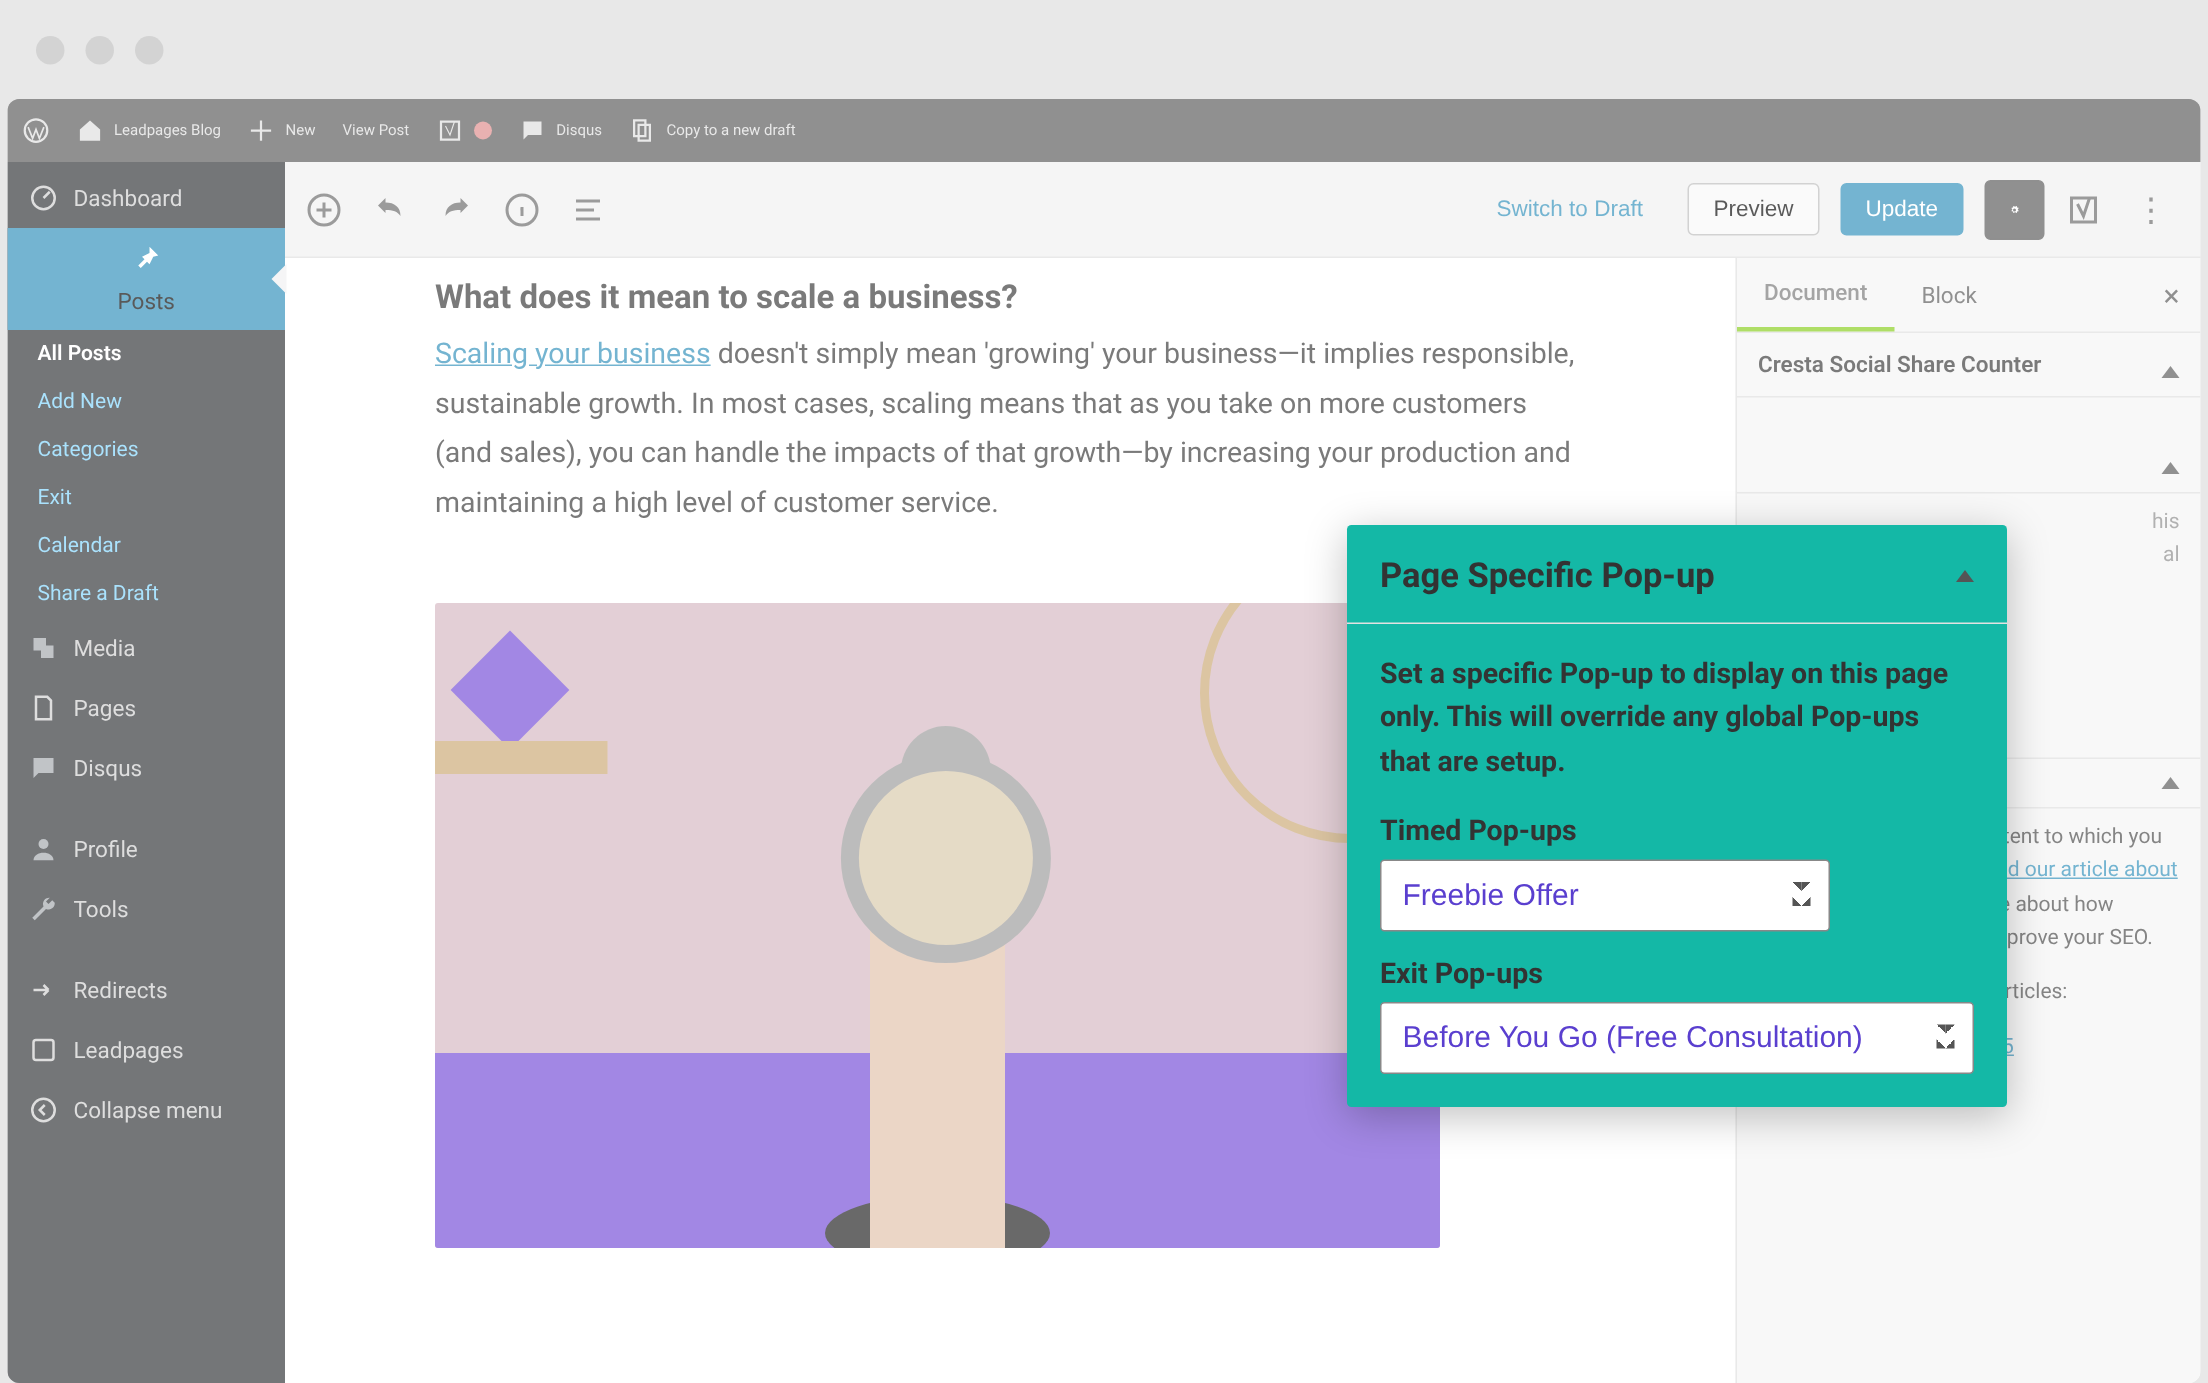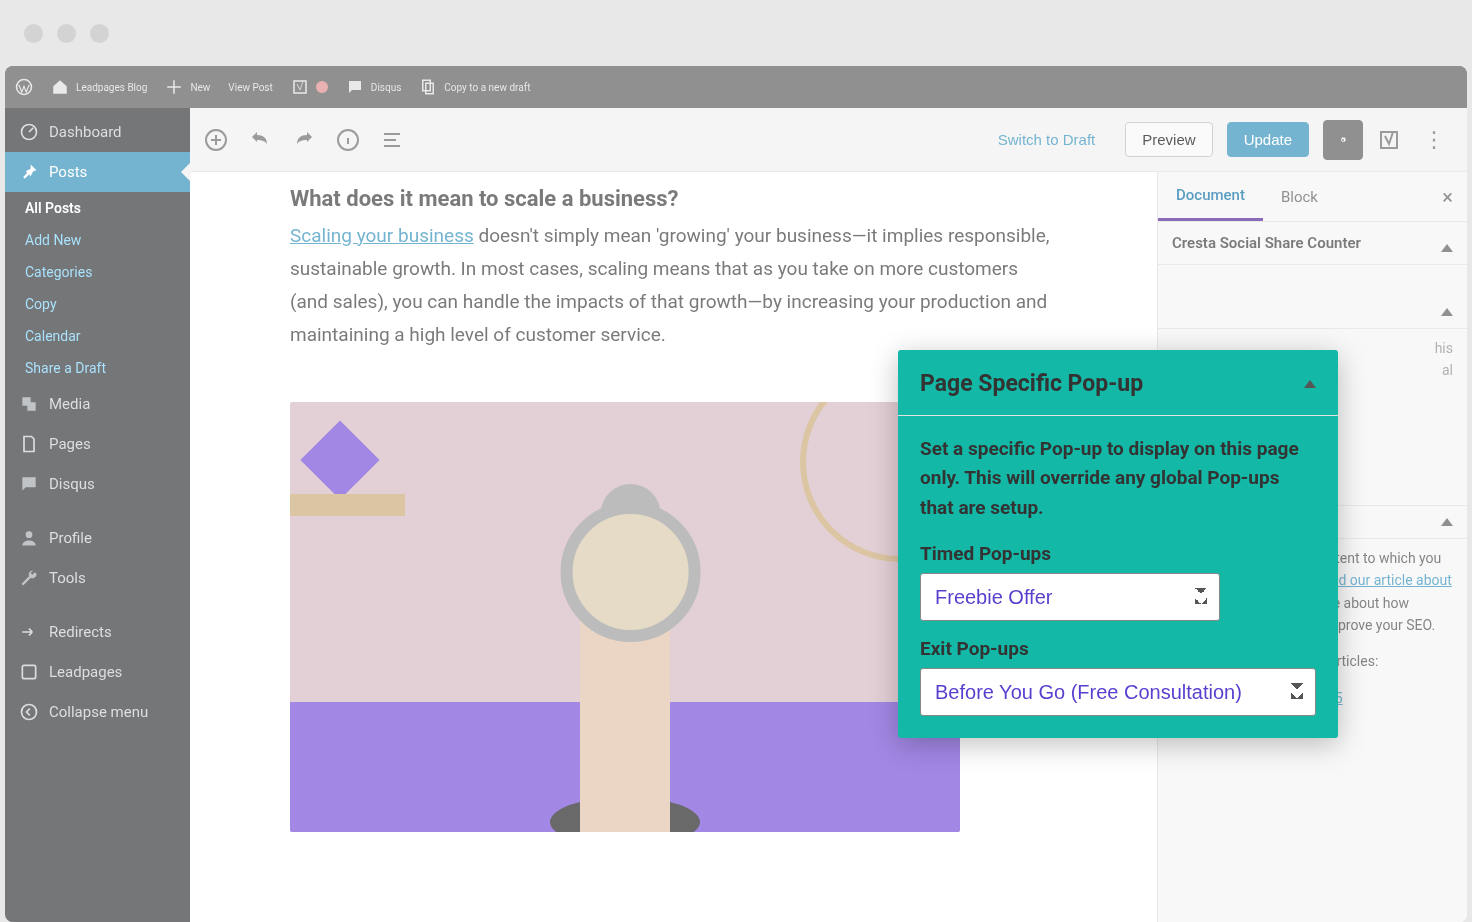--- a/index.html
+++ b/index.html
@@ -14,21 +14,21 @@
 .overlay-dim { position: absolute; inset: 0; background: rgba(255,255,255,0.35); z-index: 5; pointer-events: none; }
 
 .top-bar { height: 42px; background: #555; display: flex; align-items: center; padding: 0 10px; gap: 18px; color: #ddd; font-size: 10px; }
 .top-bar .tb-item { display: flex; align-items: center; gap: 7px; cursor: pointer; }
 .tb-icon { width: 18px; height: 18px; fill: #ddd; }
 .status-dot { width: 12px; height: 12px; border-radius: 50%; background: #d88; }
 
 .main-row { display: flex; height: calc(100% - 42px); }
 .sidebar { width: 185px; background: #2a2d31; color: #ccc; font-size: 15px; padding-top: 4px; }
 .sb-item { display: flex; align-items: center; gap: 10px; padding: 10px 14px; cursor: pointer; }
-.sb-item.selected { background: #2a8db8; color: #ffffff; position: relative; }
+.sb-item.selected { background: #2a8db8; color: #000000; position: relative; flex-direction: column; }
 .sb-item.selected::after { content:''; position:absolute; right:-1px; top:50%; transform:translateY(-50%); border:10px solid transparent; border-right-color:#f0f0f1; }
 .sb-sub { padding: 8px 20px; font-size: 14px; color: #7dd3fc; cursor: pointer; }
 .sb-sub.active { color: #fff; font-weight: 600; }
 .sb-icon { width: 20px; height: 20px; fill: #a0a5aa; }
 .sb-item.selected .sb-icon { fill: #fff; }
 
 .content-area { flex: 1; display: flex; flex-direction: column; background: #fff; }
 .editor-toolbar { height: 64px; background: #f0f0f0; border-bottom: 1px solid #ddd; display: flex; align-items: center; padding: 0 14px; gap: 10px; }
 .etb-left { display: flex; gap: 20px; align-items: center; }
 .etb-right { margin-left: auto; display: flex; align-items: center; gap: 14px; }
@@ -50,21 +50,21 @@
 .illus .plank { position:absolute; top:92px; left:0; width:115px; height:22px; background:#c9a770; }
 .illus .ring { position:absolute; top:-40px; right:-40px; width:200px; height:200px; border:6px solid #c9a770; border-radius:50%; }
 .illus .hand { position:absolute; bottom:0; left:50%; transform:translateX(-50%); width:90px; height:320px; background:#e0c0a8; border-radius:40px 40px 0 0; }
 .illus .hole { position:absolute; bottom:-15px; left:50%; transform:translateX(-50%); width:150px; height:50px; background:#1a1a1a; border-radius:50%; }
 .illus .clock { position:absolute; top:100px; left:50%; transform:translateX(-46%); width:140px; height:140px; border-radius:50%; background:#d8c8a8; border:12px solid #999; }
 .illus .clock::before { content:''; position:absolute; top:-30px; left:50%; transform:translateX(-50%); width:60px; height:30px; background:#999; border-radius:30px 30px 0 0; }
 
 .inspector { width: 310px; background: #f5f5f5; border-left:1px solid #ddd; font-size:15px; }
 .insp-tabs { display:flex; border-bottom:1px solid #ddd; align-items:center; }
 .insp-tab { padding:14px 18px; cursor:pointer; color:#555; }
-.insp-tab.active { border-bottom:3px solid #4c1d95; color:#0369a1; font-weight:500; }
+.insp-tab.active { border-bottom:3px solid #84cc16; color:#737373; font-weight:500; }
 .insp-tabs .close-x { margin-left:auto; padding:0 14px; font-size:20px; cursor:pointer; color:#555; }
 .insp-panel { padding:12px 14px; border-bottom:1px solid #ddd; display:flex; justify-content:space-between; align-items:flex-end; }
 .insp-panel.colhead { font-weight:600; color:#333; }
 .caret-up { width:0; height:0; border-left:6px solid transparent; border-right:6px solid transparent; border-bottom:8px solid #555; }
 .insp-body { padding: 8px 14px 14px; font-size:14px; color:#444; line-height:1.6; }
 .insp-body a { color:#2a8db8; text-decoration:underline; }
 
 .popup-panel { position:absolute; z-index:10; left:893px; top:284px; width:440px; background:#14b8a6; border-radius:3px; box-shadow:0 6px 28px rgba(0,0,0,0.25); padding-bottom:22px; }
 .popup-head { display:flex; justify-content:space-between; align-items:center; padding:20px 22px 18px; border-bottom:1px solid #e2e2e2; }
 .popup-head h2 { font-size:23px; font-weight:700; color:#333; }
@@ -142,21 +142,21 @@
         </div>
         <div class="sb-item selected">
           <svg class="sb-icon" viewBox="0 0 24 24">
               <path d="M14 3l7 7-4 1-3 6-2-2-5 5-2-2 5-5-2-2 6-3z"></path>
             </svg>
           <span>Posts</span>
         </div>
         <div class="sb-sub active">All Posts</div>
         <div class="sb-sub">Add New</div>
         <div class="sb-sub">Categories</div>
-        <div class="sb-sub">Copy</div>
+        <div class="sb-sub">Exit</div>
         <div class="sb-sub">Calendar</div>
         <div class="sb-sub">Share a Draft</div>
 
         <div class="sb-item">
           <svg class="sb-icon" viewBox="0 0 24 24">
               <path d="M4 4h10v10H4zM10 10h10v10H10z"></path>
             </svg>
           <span>Media</span>
         </div>
         <div class="sb-item">

